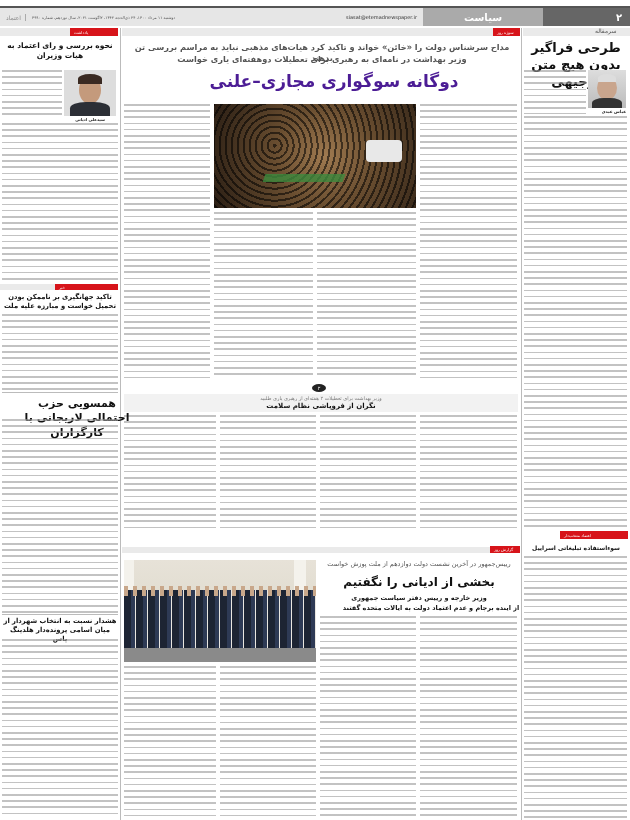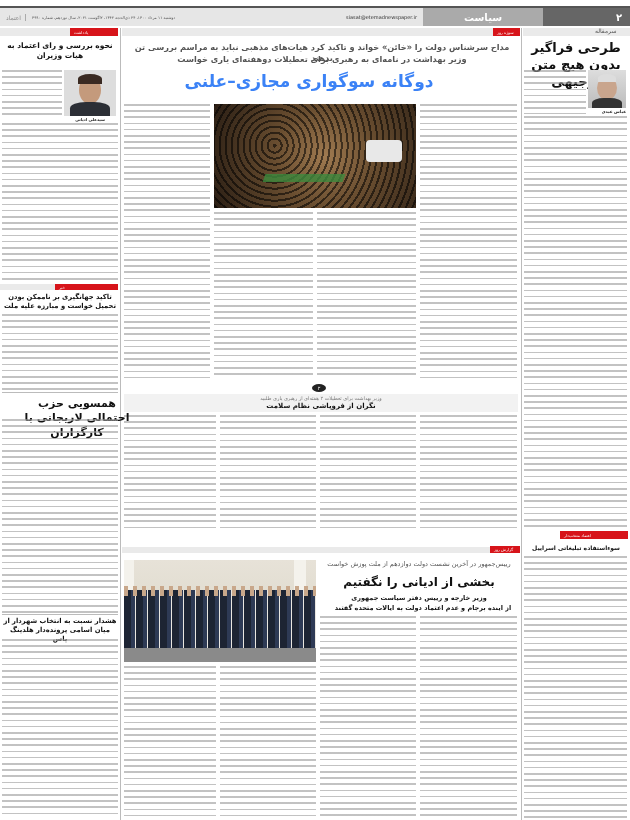--- a/index.html
+++ b/index.html
@@ -56,21 +56,21 @@
 <div style="position:absolute;left:588px;top:109px;width:38px;font-size:4.2px;font-weight:bold;color:#222;text-align:right">عباس عبدی</div>
 <div class="lines" style="position:absolute;left:524px;top:70px;width:62px;height:44px"></div>
 <div class="lines" style="position:absolute;left:524px;top:116px;width:103px;height:412px"></div>
 
 <div class="redtag" style="left:560px;top:531px;width:68px;justify-content:flex-end;background:#d7141a">اعتماد منتخب‌دار</div>
 <div class="title" style="position:absolute;left:524px;top:544px;width:104px;font-size:6px">سوءاستفاده تبلیغاتی اسراییل</div>
 <div class="lines" style="position:absolute;left:524px;top:556px;width:103px;height:262px"></div>
 
 <div class="title" style="position:absolute;left:124px;top:42px;width:396px;font-size:8.2px;color:#555;font-weight:bold">مداح سرشناس دولت را «خائن» خواند و تاکید کرد هیات‌های مذهبی نباید به مراسم بررسی تن بدهند</div>
 <div class="title" style="position:absolute;left:124px;top:54px;width:396px;font-size:8.2px;color:#555;font-weight:bold">وزیر بهداشت در نامه‌ای به رهبری برای تعطیلات دوهفته‌ای یاری خواست</div>
-<div class="title" style="position:absolute;left:111px;top:70px;width:396px;font-size:17px;color:#3b82f6">دوگانه سوگواری مجازی–علنی</div>
+<div class="title" style="position:absolute;left:136px;top:70px;width:396px;font-size:17px;color:#4c1d95">دوگانه سوگواری مجازی–علنی</div>
 
 <div class="lines" style="position:absolute;left:420px;top:104px;width:97px;height:274px"></div>
 <div class="photo" style="left:214px;top:104px;width:202px;height:104px;background:radial-gradient(circle at 55% 50%,#a07a50 0,#6a4e30 40%,#2a1e14 100%)">
   <div style="position:absolute;left:0;top:0;width:100%;height:100%;background:repeating-radial-gradient(circle at 30% 40%,rgba(0,0,0,.55) 0 2px,transparent 2px 6px)"></div>
   <div style="position:absolute;left:50px;top:70px;width:80px;height:8px;background:#3d8a3d;opacity:.8;transform:skewX(-20deg)"></div>
   <div style="position:absolute;left:152px;top:36px;width:36px;height:22px;background:#e8e8e8;border-radius:4px"></div>
 </div>
 <div class="lines" style="position:absolute;left:317px;top:212px;width:99px;height:166px"></div>
 <div class="lines" style="position:absolute;left:214px;top:212px;width:99px;height:166px"></div>
 <div class="lines" style="position:absolute;left:124px;top:104px;width:86px;height:274px"></div>
@@ -89,21 +89,21 @@
 <div class="photo" style="left:124px;top:560px;width:192px;height:102px;background:linear-gradient(#e7e2d8 0,#e0dccf 45%,#777 100%)">
   <div style="position:absolute;left:0;top:0;width:10px;height:40px;background:#f4f2ec"></div>
   <div style="position:absolute;left:170px;top:0;width:12px;height:40px;background:#f4f2ec"></div>
   <div style="position:absolute;left:0;top:30px;width:100%;height:60px;background:repeating-linear-gradient(90deg,#1d2433 0 7px,#2e3a55 7px 11px,#e9e6e0 11px 12px)"></div>
   <div style="position:absolute;left:0;top:26px;width:100%;height:10px;background:repeating-linear-gradient(90deg,#c8a78a 0 4px,transparent 4px 9px)"></div>
   <div style="position:absolute;left:0;top:88px;width:100%;height:14px;background:#8a8a8a"></div>
 </div>
 <div class="title" style="position:absolute;left:320px;top:560px;width:198px;font-size:6.5px;color:#555;font-weight:normal">رییس‌جمهور در آخرین نشست دولت دوازدهم از ملت پوزش خواست</div>
 <div class="title" style="position:absolute;left:320px;top:575px;width:198px;font-size:12px">بخشی از ادیانی را نگفتیم</div>
 <div class="title" style="position:absolute;left:320px;top:594px;width:198px;font-size:6.5px">وزیر خارجه و رییس دفتر سیاست جمهوری</div>
-<div class="title" style="position:absolute;left:324px;top:604px;width:198px;font-size:6.5px">از اینده برجام و عدم اعتماد دولت به ایالات متحده گفتند</div>
+<div class="title" style="position:absolute;left:332px;top:604px;width:198px;font-size:6.5px">از اینده برجام و عدم اعتماد دولت به ایالات متحده گفتند</div>
 <div class="lines" style="position:absolute;left:420px;top:616px;width:97px;height:202px"></div>
 <div class="lines" style="position:absolute;left:320px;top:616px;width:96px;height:202px"></div>
 <div class="lines" style="position:absolute;left:220px;top:666px;width:96px;height:152px"></div>
 <div class="lines" style="position:absolute;left:124px;top:666px;width:92px;height:152px"></div>
 
 <div class="title" style="position:absolute;left:2px;top:41px;width:116px;font-size:7.5px">نحوه بررسی و رای اعتماد به هیات وزیران</div>
 <div class="photo" style="left:64px;top:70px;width:52px;height:46px;background:#ddd">
   <div style="position:absolute;left:15px;top:6px;width:22px;height:28px;border-radius:50%;background:#c49a7c"></div>
   <div style="position:absolute;left:14px;top:4px;width:24px;height:10px;border-radius:50% 50% 0 0;background:#3a2a22"></div>
   <div style="position:absolute;left:6px;top:32px;width:40px;height:16px;border-radius:40% 40% 0 0;background:#2c2f36"></div>

